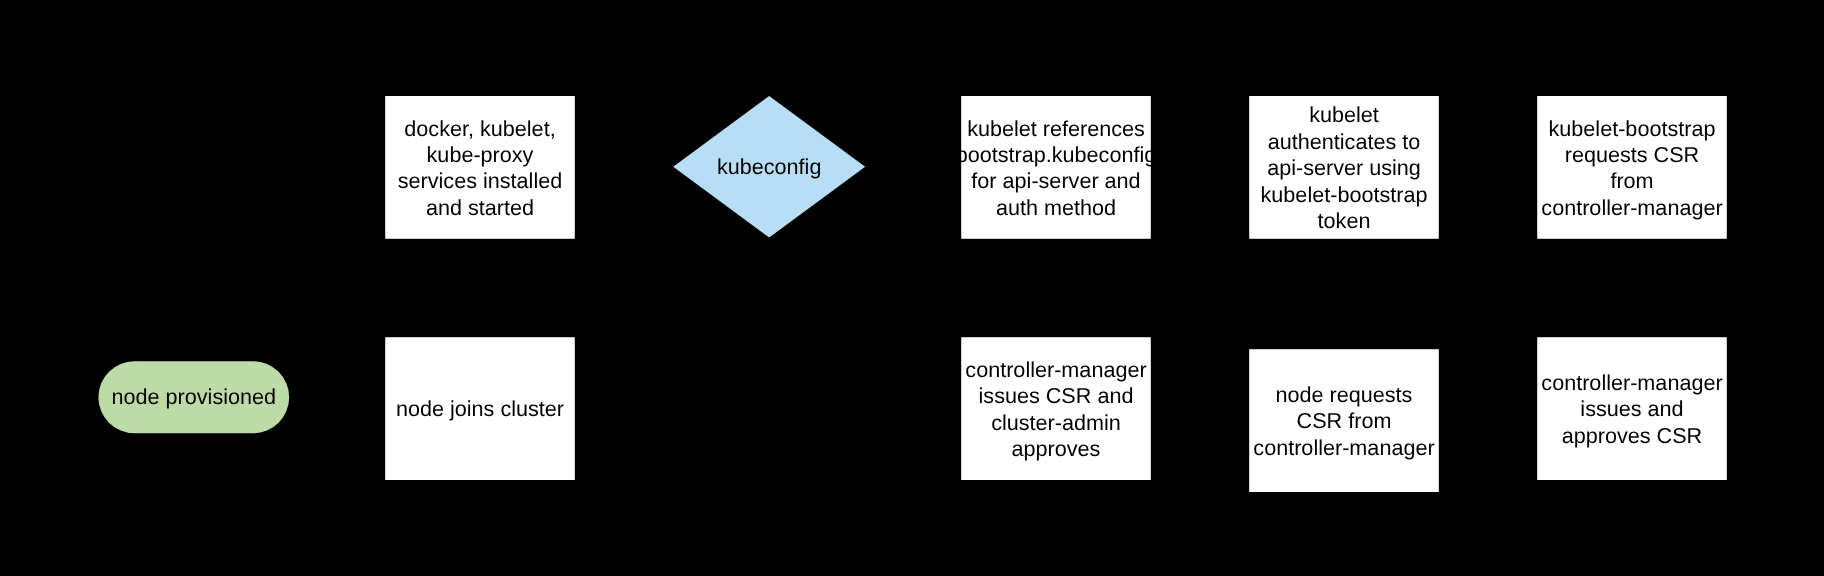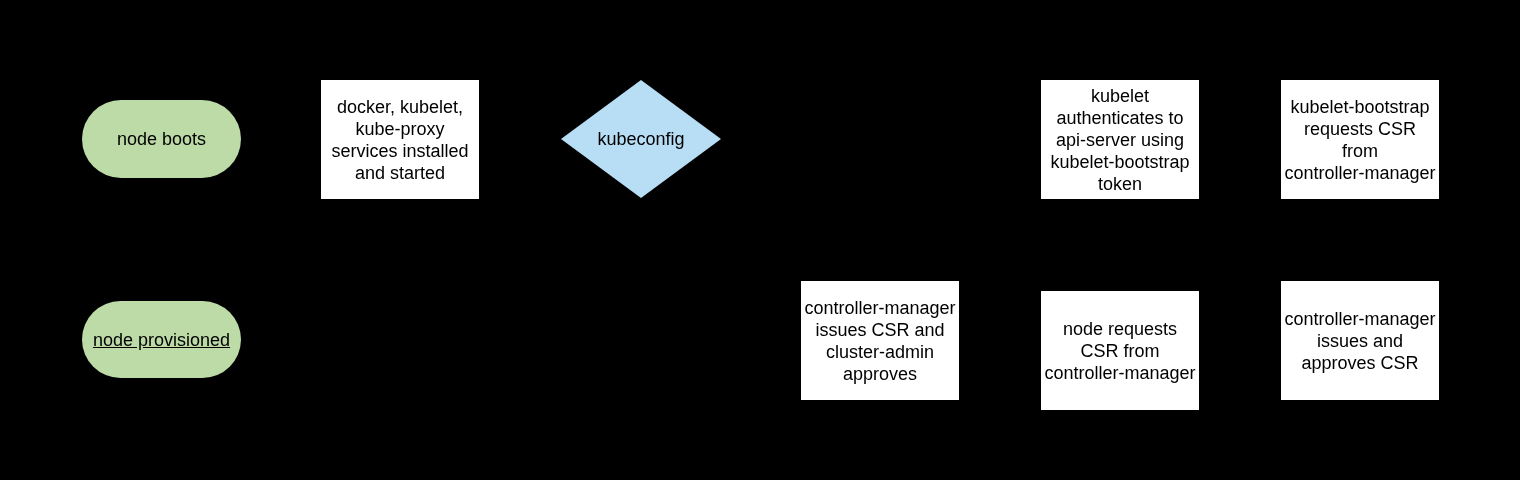--- a/index.html
+++ b/index.html
@@ -39,55 +39,61 @@
   .decision {
     background: var(--decision-fill, #b8def5);
     clip-path: polygon(50% 0%, 100% 50%, 50% 100%, 0% 50%);
   }
 </style>
 </head>
 <body>
 
 <div class="stage" style="background: rgb(0, 0, 0); color: rgb(0, 0, 0); --terminal-fill: #bcdba6; --process-fill: #ffffff; --decision-fill: #b8def5;">
 
-  <div class="node terminal" style="left:82px; top:100px; width:159px; height:78px;">
-    <span class="label">node boots</span>
-  </div>
 
   <div class="node decision" style="left:561px; top:80px; width:160px; height:118px;">
     <span class="label">kubeconfig</span>
   </div>
 
   <div class="node process" style="left:321px; top:80px; width:158px; height:119px;">
     <span class="label">docker, kubelet,
 kube-proxy
 services installed
 and started</span>
   </div>
 
+  <div class="node process" style="left:801px; top:80px; width:158px; height:119px;">
+    <span class="label">kubelet references
+bootstrap.kubeconfig
+for api-server and
+auth method</span>
+  </div>
 
   <div class="node process" style="left:1041px; top:80px; width:158px; height:119px;align-items:center;">
     <span class="label">kubelet
 authenticates to
 api-server using
 kubelet-bootstrap
 token</span>
   </div>
 
   <div class="node process" style="left:1281px; top:80px; width:158px; height:119px;">
     <span class="label">kubelet-bootstrap
 requests CSR
 from
 controller-manager</span>
   </div>
 
-  <div class="node terminal" style="left:82px; top:301px; width:159px; height:77px;text-decoration:underline;">
+  <div class="node terminal" style="left:82px; top:301px; width:159px; height:60px;">
     <span class="label">node provisioned</span>
   </div>
 
+  <div class="node process" style="left:321px; top:281px; width:158px; height:119px;">
+    <span class="label">node joins cluster</span>
+  </div>
 
 
   <div class="node process" style="left:801px; top:281px; width:158px; height:119px;">
     <span class="label">controller-manager
 issues CSR and
 cluster-admin
 approves</span>
   </div>
 
   <div class="node process" style="left:1041px; top:281px; width:158px; height:119px;margin-top:10px;">

